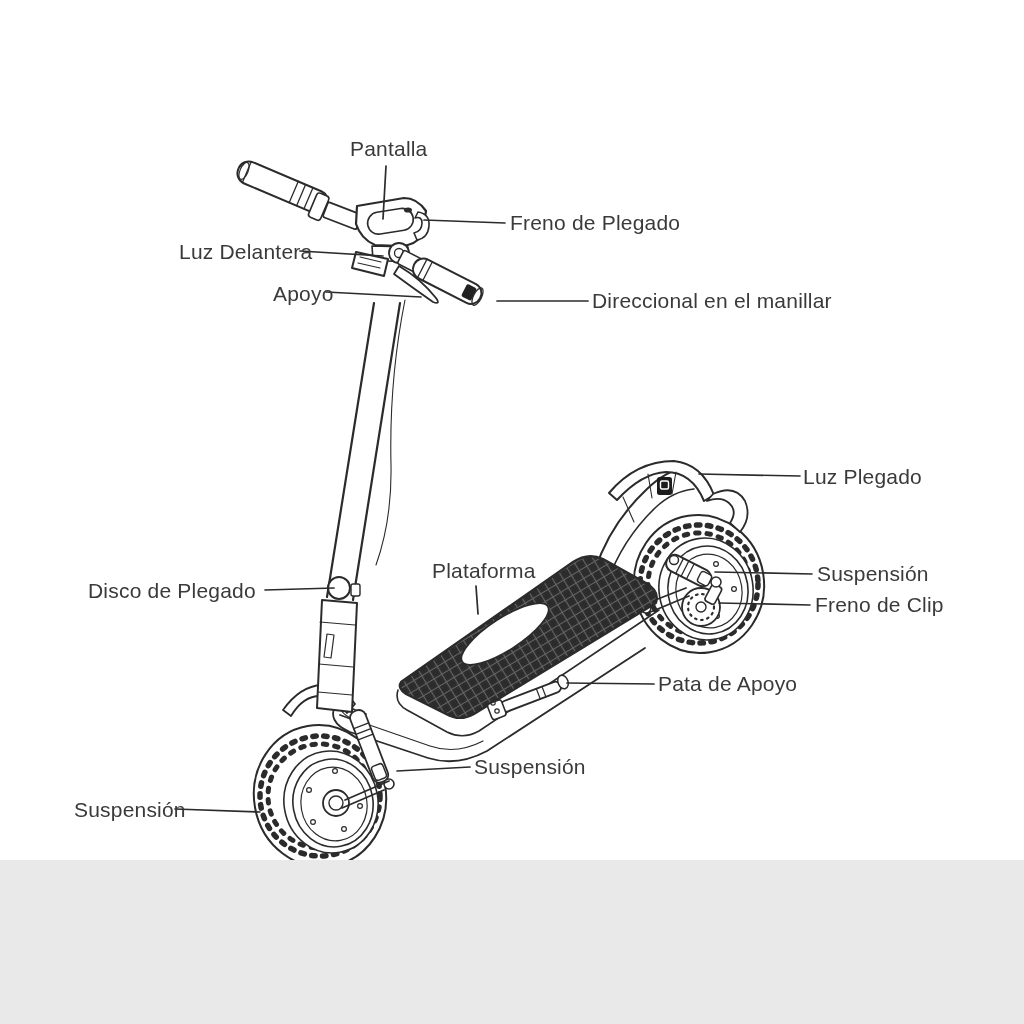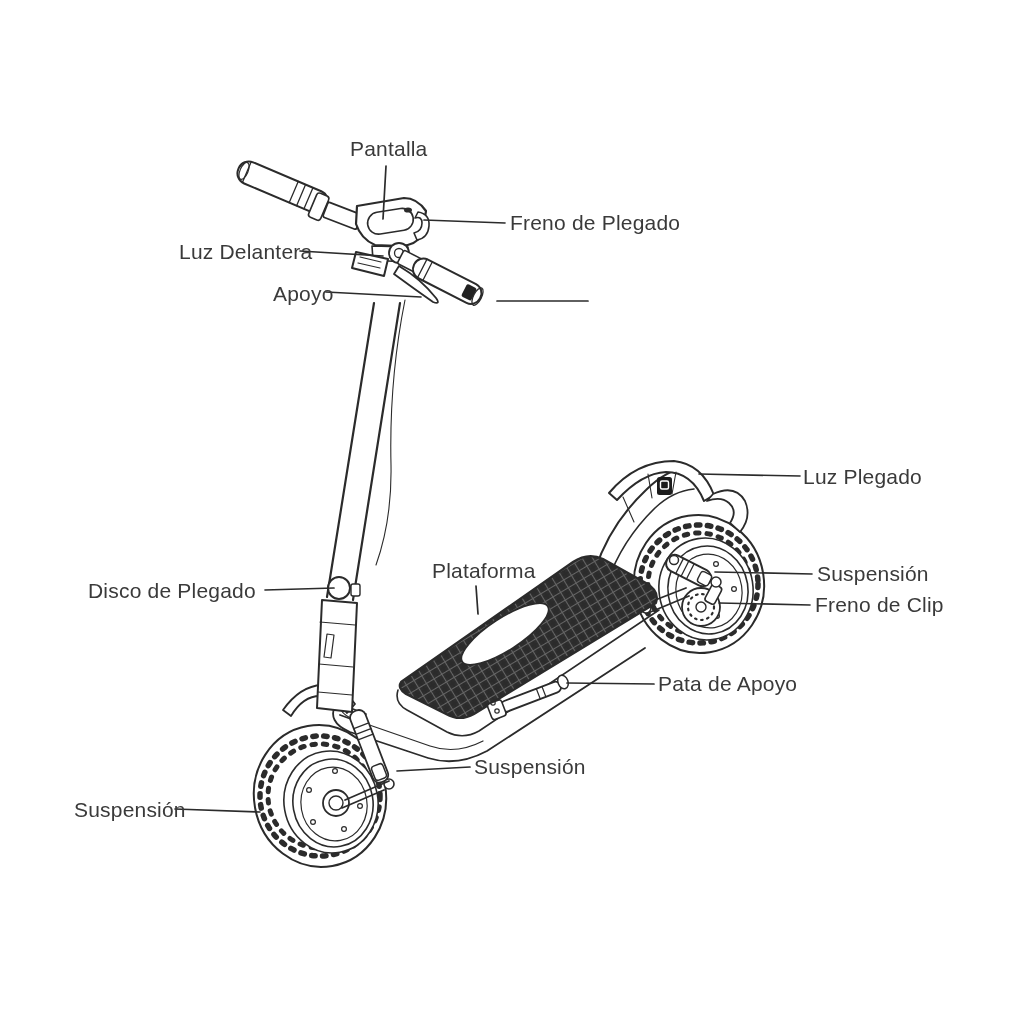--- a/index.html
+++ b/index.html
@@ -2,21 +2,21 @@
 <html style="--background: #ffffff; --line: #2b2b2b; --text: #3a3a3a; --deck-fill: #2e2e2e; --deck-weave: #666666;"><head>
 <meta charset="utf-8">
 <style>
   :root{
     --background:#ffffff;
     --line:#2b2b2b;
     --text:#3a3a3a;
   }
   html,body{margin:0;padding:0;background:#e9e9e9;}
   .stage{
-    position:relative;width:1024px;height:1024px;margin:0 auto;
+    position:relative;width:1024px;height:860px;margin:0 auto;
     background:var(--background,#fff);
     font-family:"Liberation Sans","DejaVu Sans",sans-serif;
     overflow:hidden;
   }
   .art{position:absolute;left:0;top:0;color:var(--line,#2b2b2b);}
   .label{
     position:absolute;
     font-size:21px;
     line-height:22px;
     color:var(--text,#3a3a3a);
@@ -218,20 +218,21 @@
       <path d="M654,684 L567,683"></path>
       <path d="M470,767 L397,771"></path>
       <path d="M175,809 L260,812"></path>
     </g>
   </svg>
 
   <div class="label" style="left:350px;top:138px">Pantalla</div>
   <div class="label" style="left:510px;top:212px">Freno de Plegado</div>
   <div class="label" style="left:179px;top:241px">Luz Delantera</div>
   <div class="label" style="left:273px;top:283px">Apoyo</div>
+  <div class="label" style="left:592px;top:290px">Direccional en el manillar</div>
   <div class="label" style="left:803px;top:466px">Luz Plegado</div>
   <div class="label" style="left:817px;top:563px">Suspensión</div>
   <div class="label" style="left:815px;top:594px">Freno de Clip</div>
   <div class="label" style="left:432px;top:560px">Plataforma</div>
   <div class="label" style="left:88px;top:580px">Disco de Plegado</div>
   <div class="label" style="left:658px;top:673px">Pata de Apoyo</div>
   <div class="label" style="left:474px;top:756px">Suspensión</div>
   <div class="label" style="left:74px;top:799px">Suspensión</div>
 
 </div>

